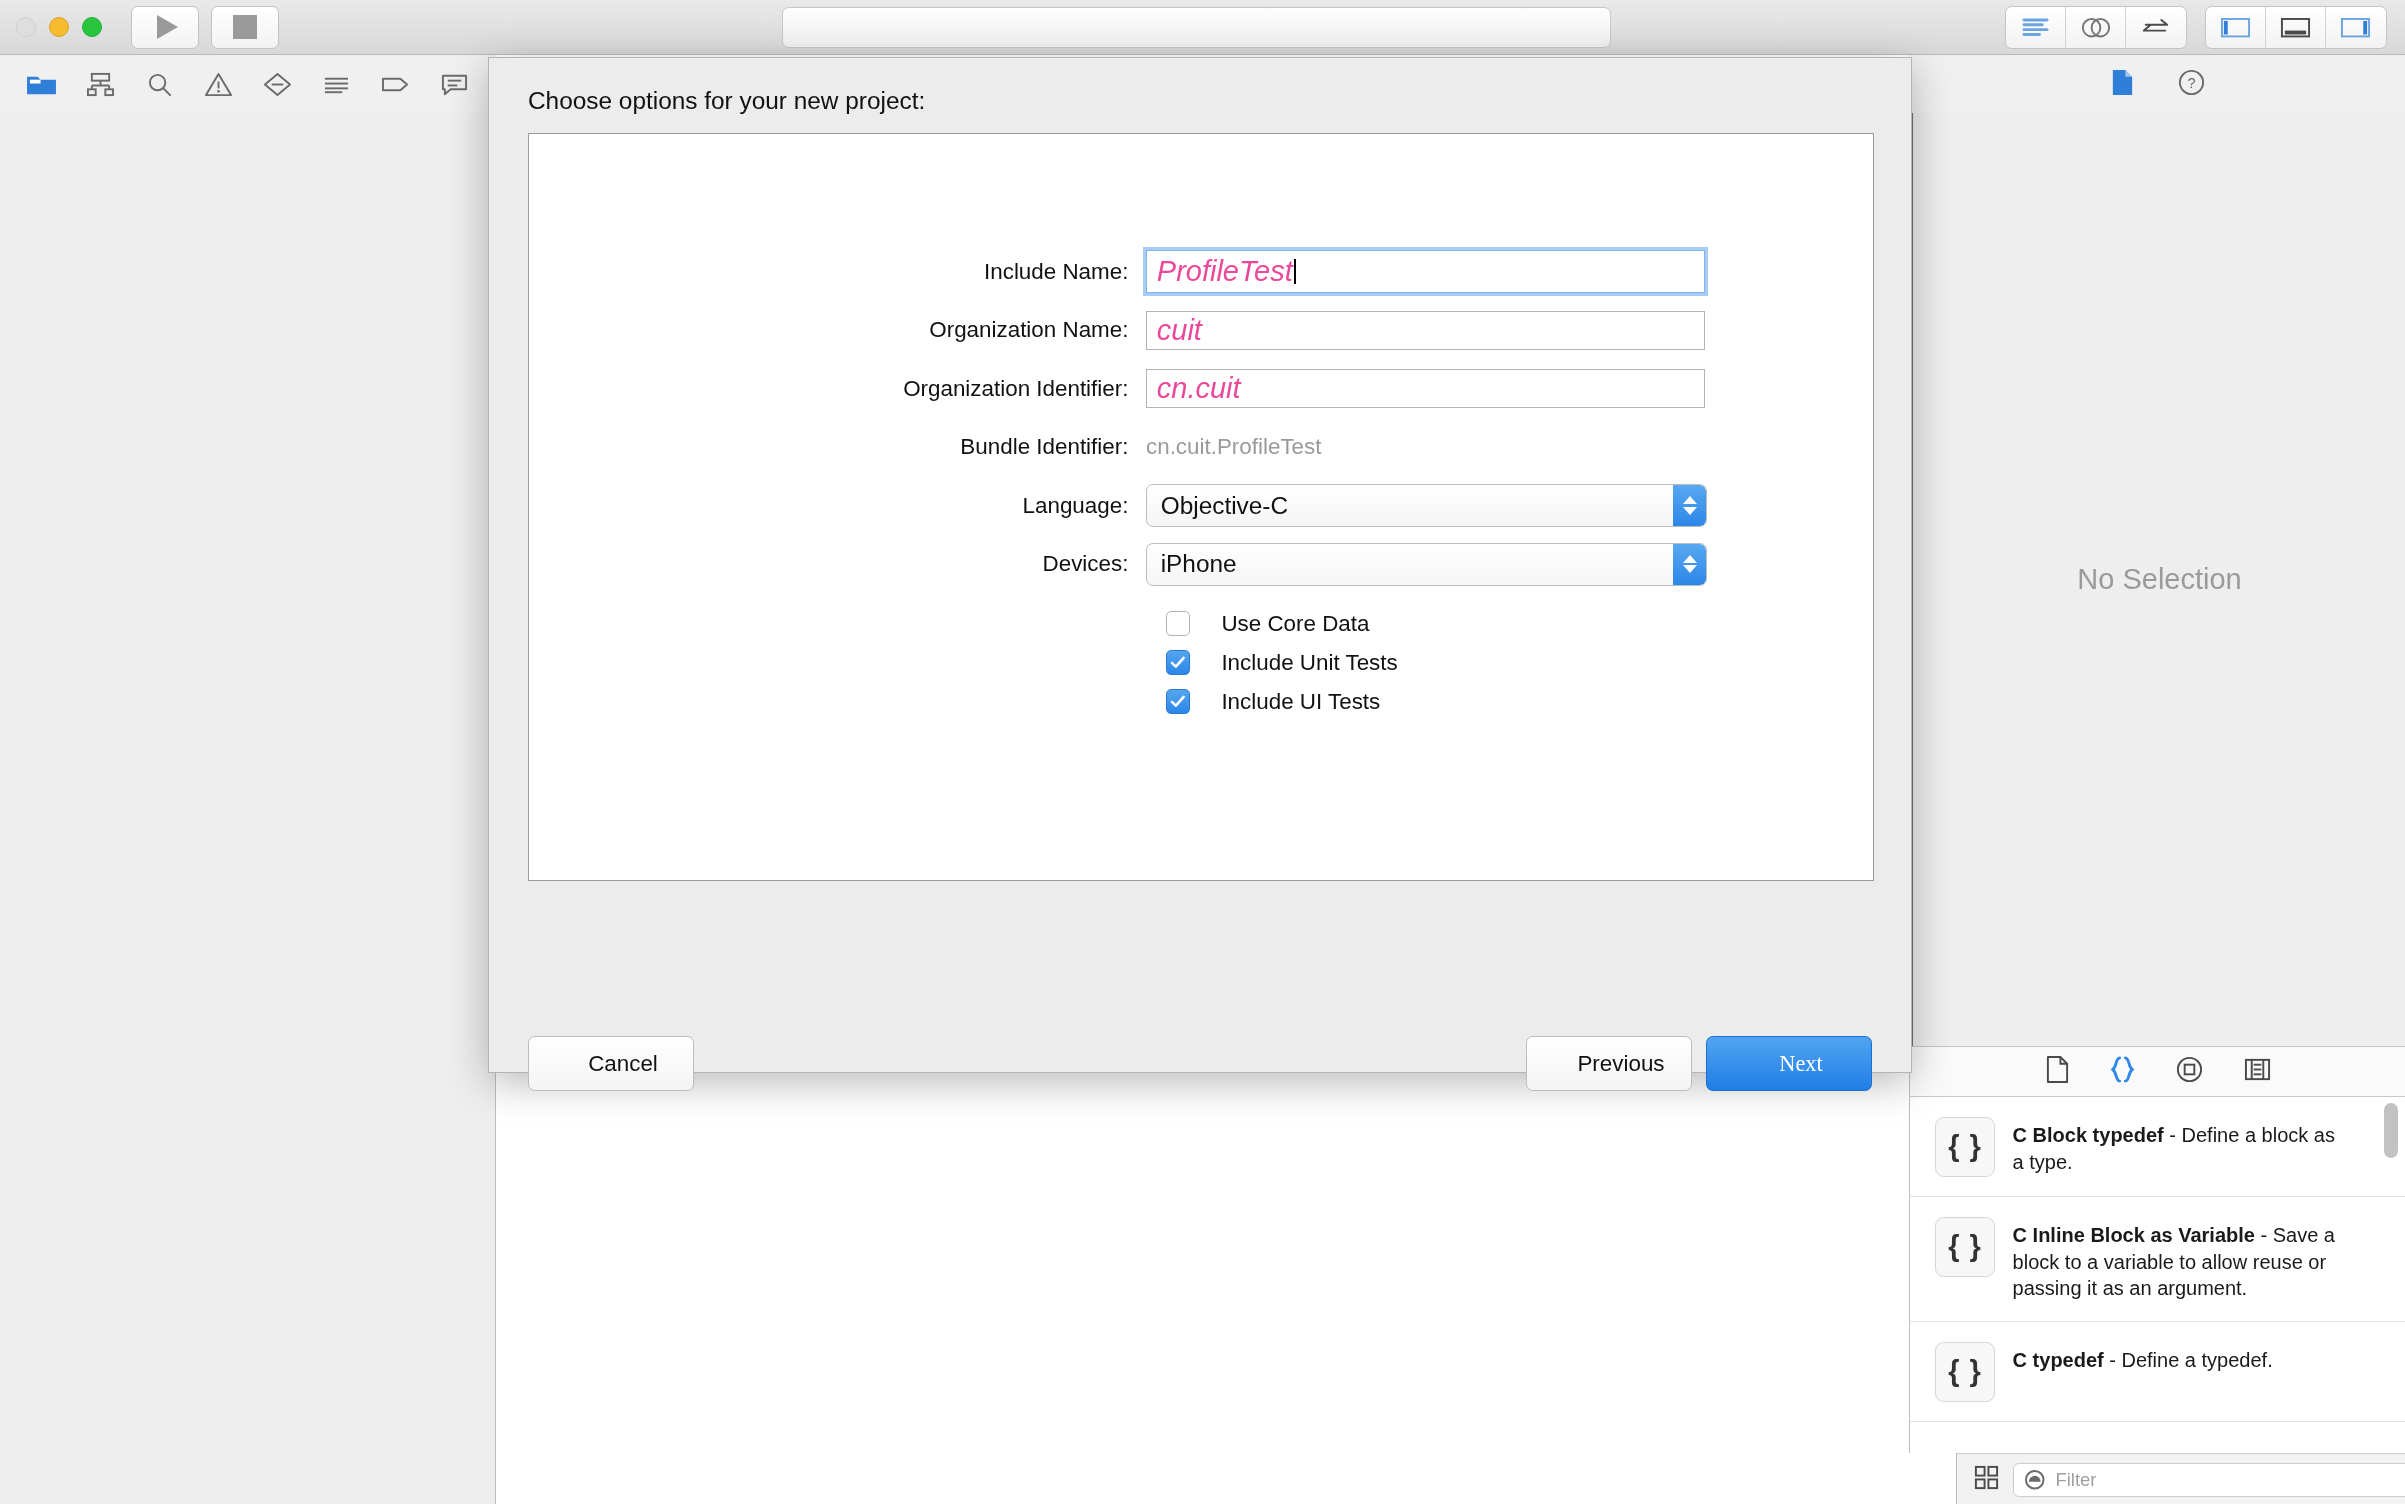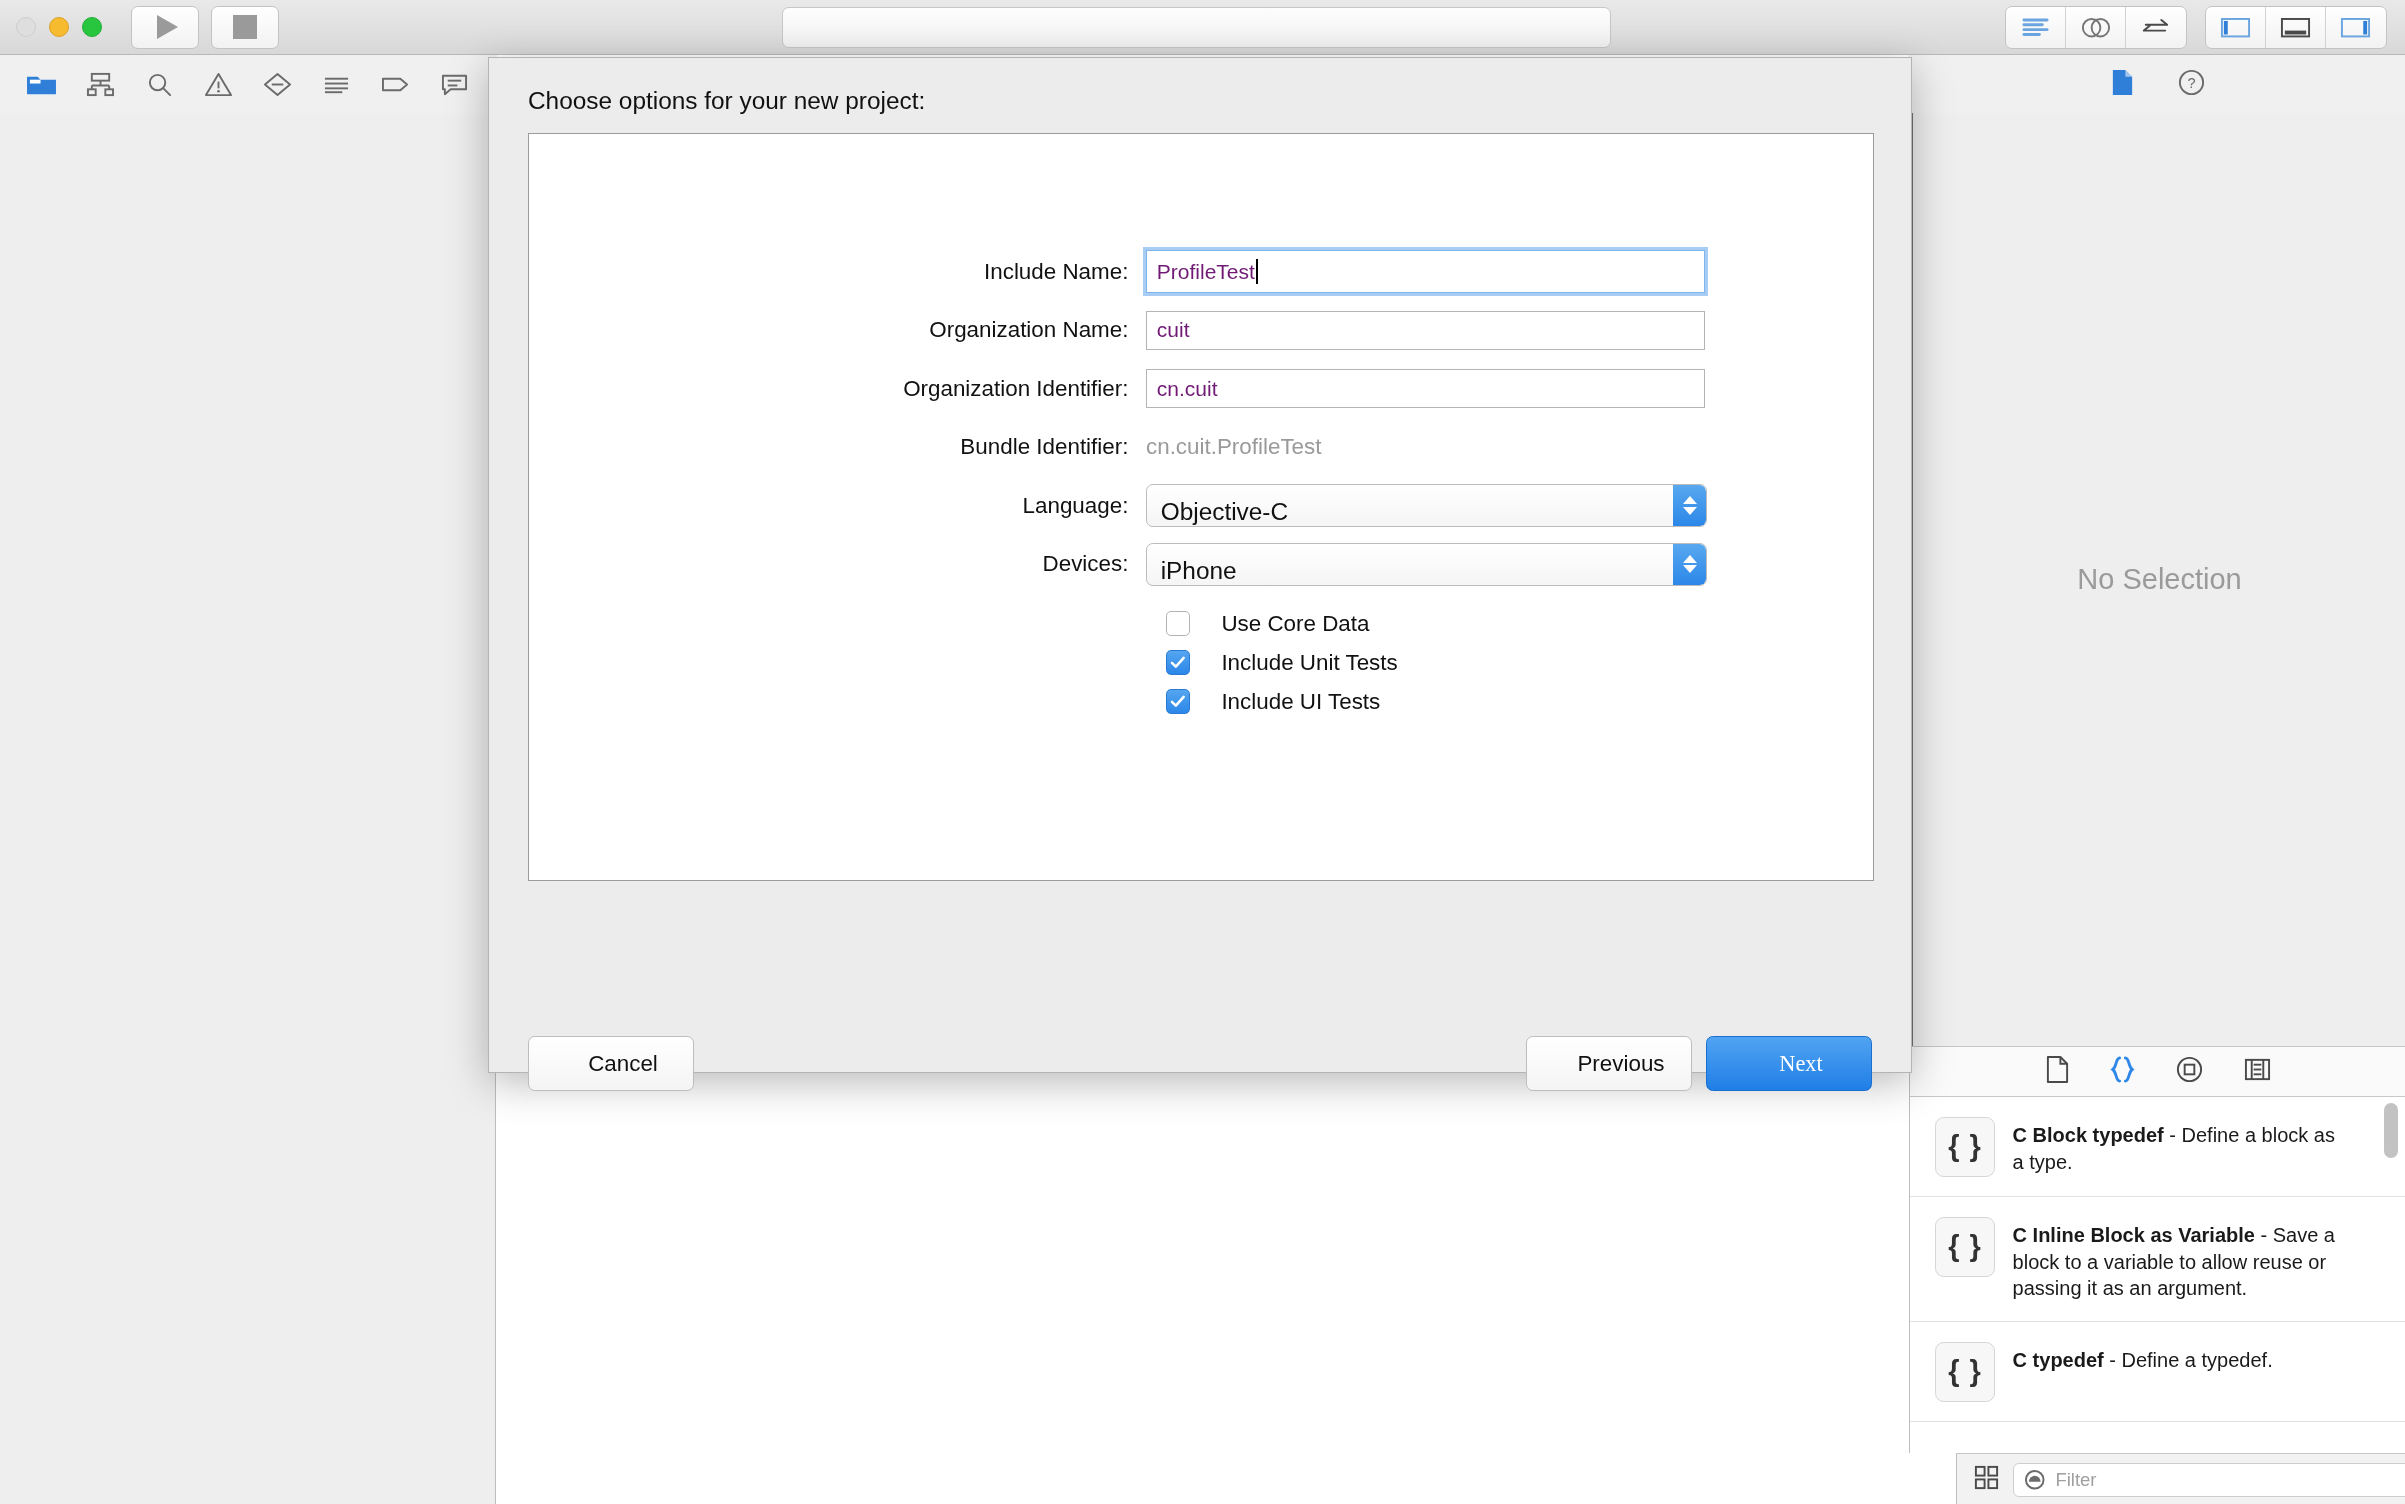--- a/index.html
+++ b/index.html
@@ -128,34 +128,35 @@
   }
 
   .form { position: absolute; left: 0; top: 0; width: 1346px; }
   .row { display: flex; align-items: center; height: 37px; margin-bottom: 21.5px; }
   .row .lbl {
     width: 617px; text-align: right; padding-right: 17.6px;
     font-size: 22.4px; color: #111;
   }
   .txt {
     width: 559px; height: 39px; background: #ffffff; border: 1px solid #b4b4b4;
-    font-size: 21px; color: #701a75; padding: 0 9.8px; display: flex; align-items: center;
+    font-size: 29px; color: #ec4899; padding: 0 9.8px; display: flex; align-items: center;
     font-family: "Liberation Sans", sans-serif;
+    font-style: italic;
   }
   .txt.focused {
     border: 1px solid #7fb4ee; outline: 3.9px solid #a8cdf5; outline-offset: 0px;
     height: 43px;
   }
   .caret { display: inline-block; width: 2px; height: 25px; background: #000; margin-left: 1px; }
   .static-val { font-size: 22.4px; color: #9a9a9a; }
 
   .popup {
     width: 561px; height: 43px; border-radius: 6.8px;
     background: linear-gradient(#ffffff,#f5f5f5); border: 1px solid #bcbcbc;
-    display: flex; align-items: flex-end; justify-content: space-between;
+    display: flex; align-items: center; justify-content: space-between;
     font-size: 24.4px; color: #111; padding-left: 13.7px; overflow: hidden;
   }
   .stepper {
     width: 33px; height: 100%; background: linear-gradient(#59a8f0,#2b87e8);
     border-radius: 0 5.9px 5.9px 0;
     display: flex; flex-direction: column; align-items: center; justify-content: center; gap: 2.9px;
   }
   .chev { width: 0; height: 0; border-left: 7.8px solid transparent; border-right: 7.8px solid transparent; }
   .chev.up   { border-bottom: 8.8px solid #ffffff; }
   .chev.down { border-top: 8.8px solid #ffffff; }

